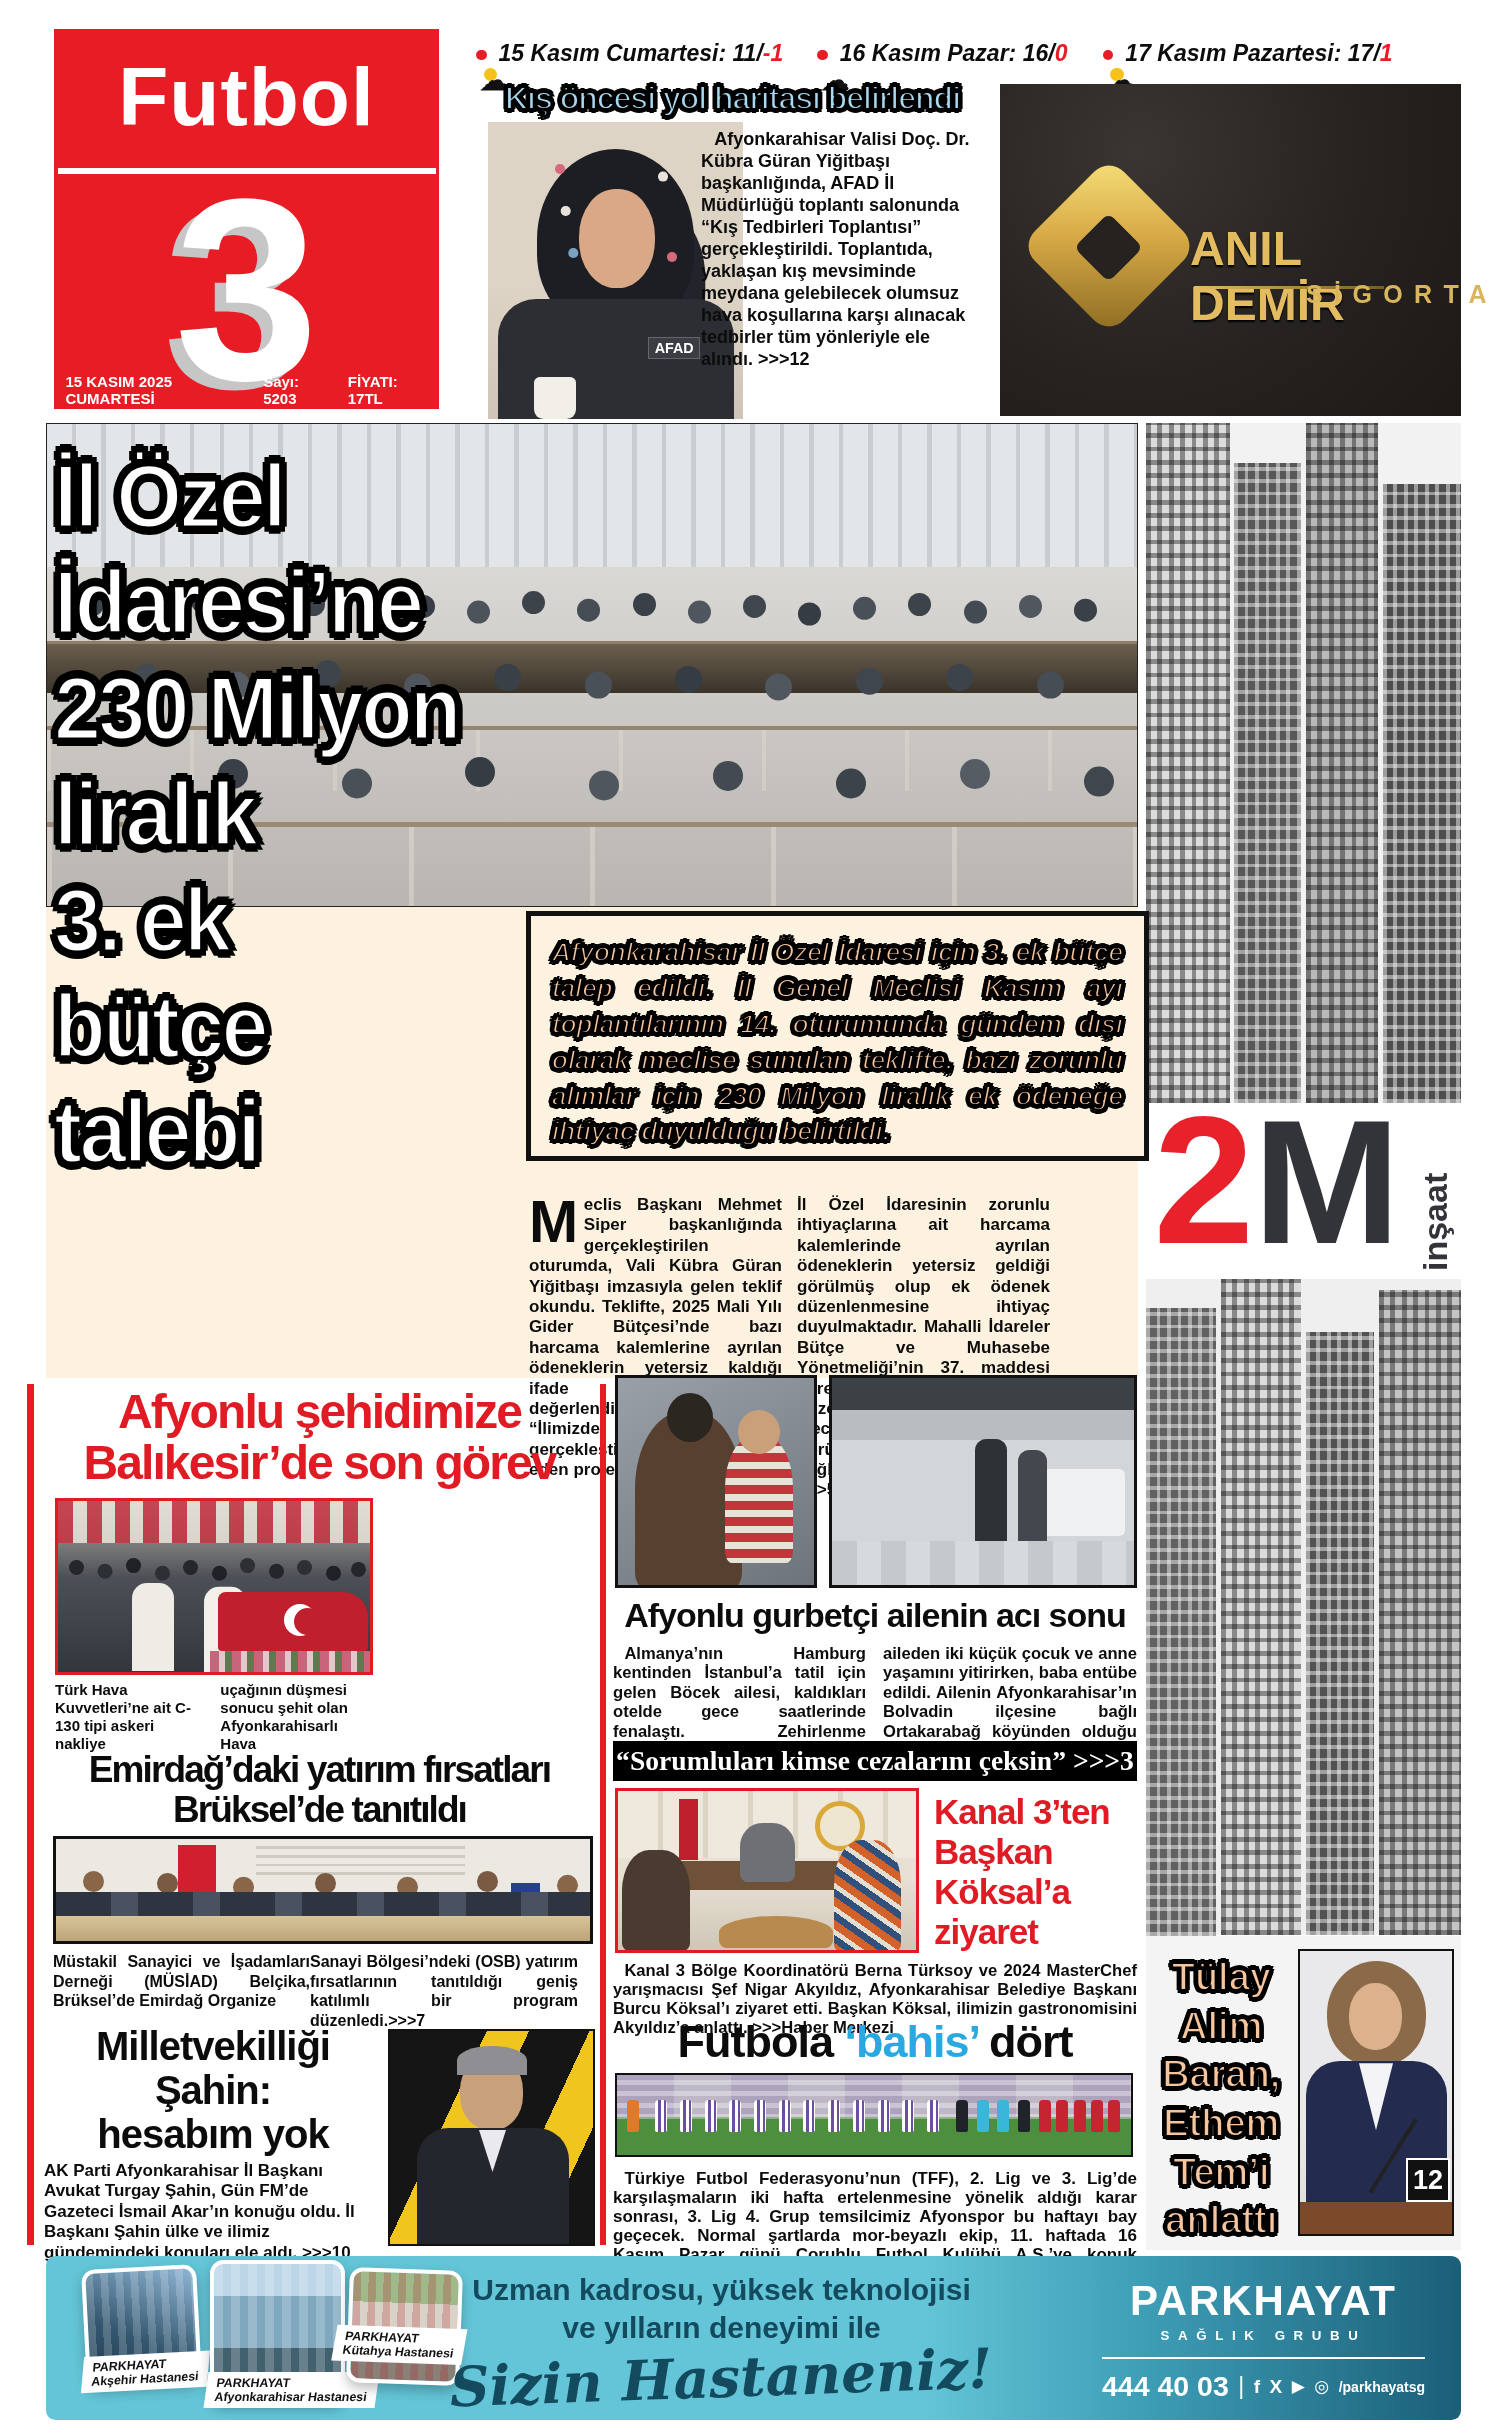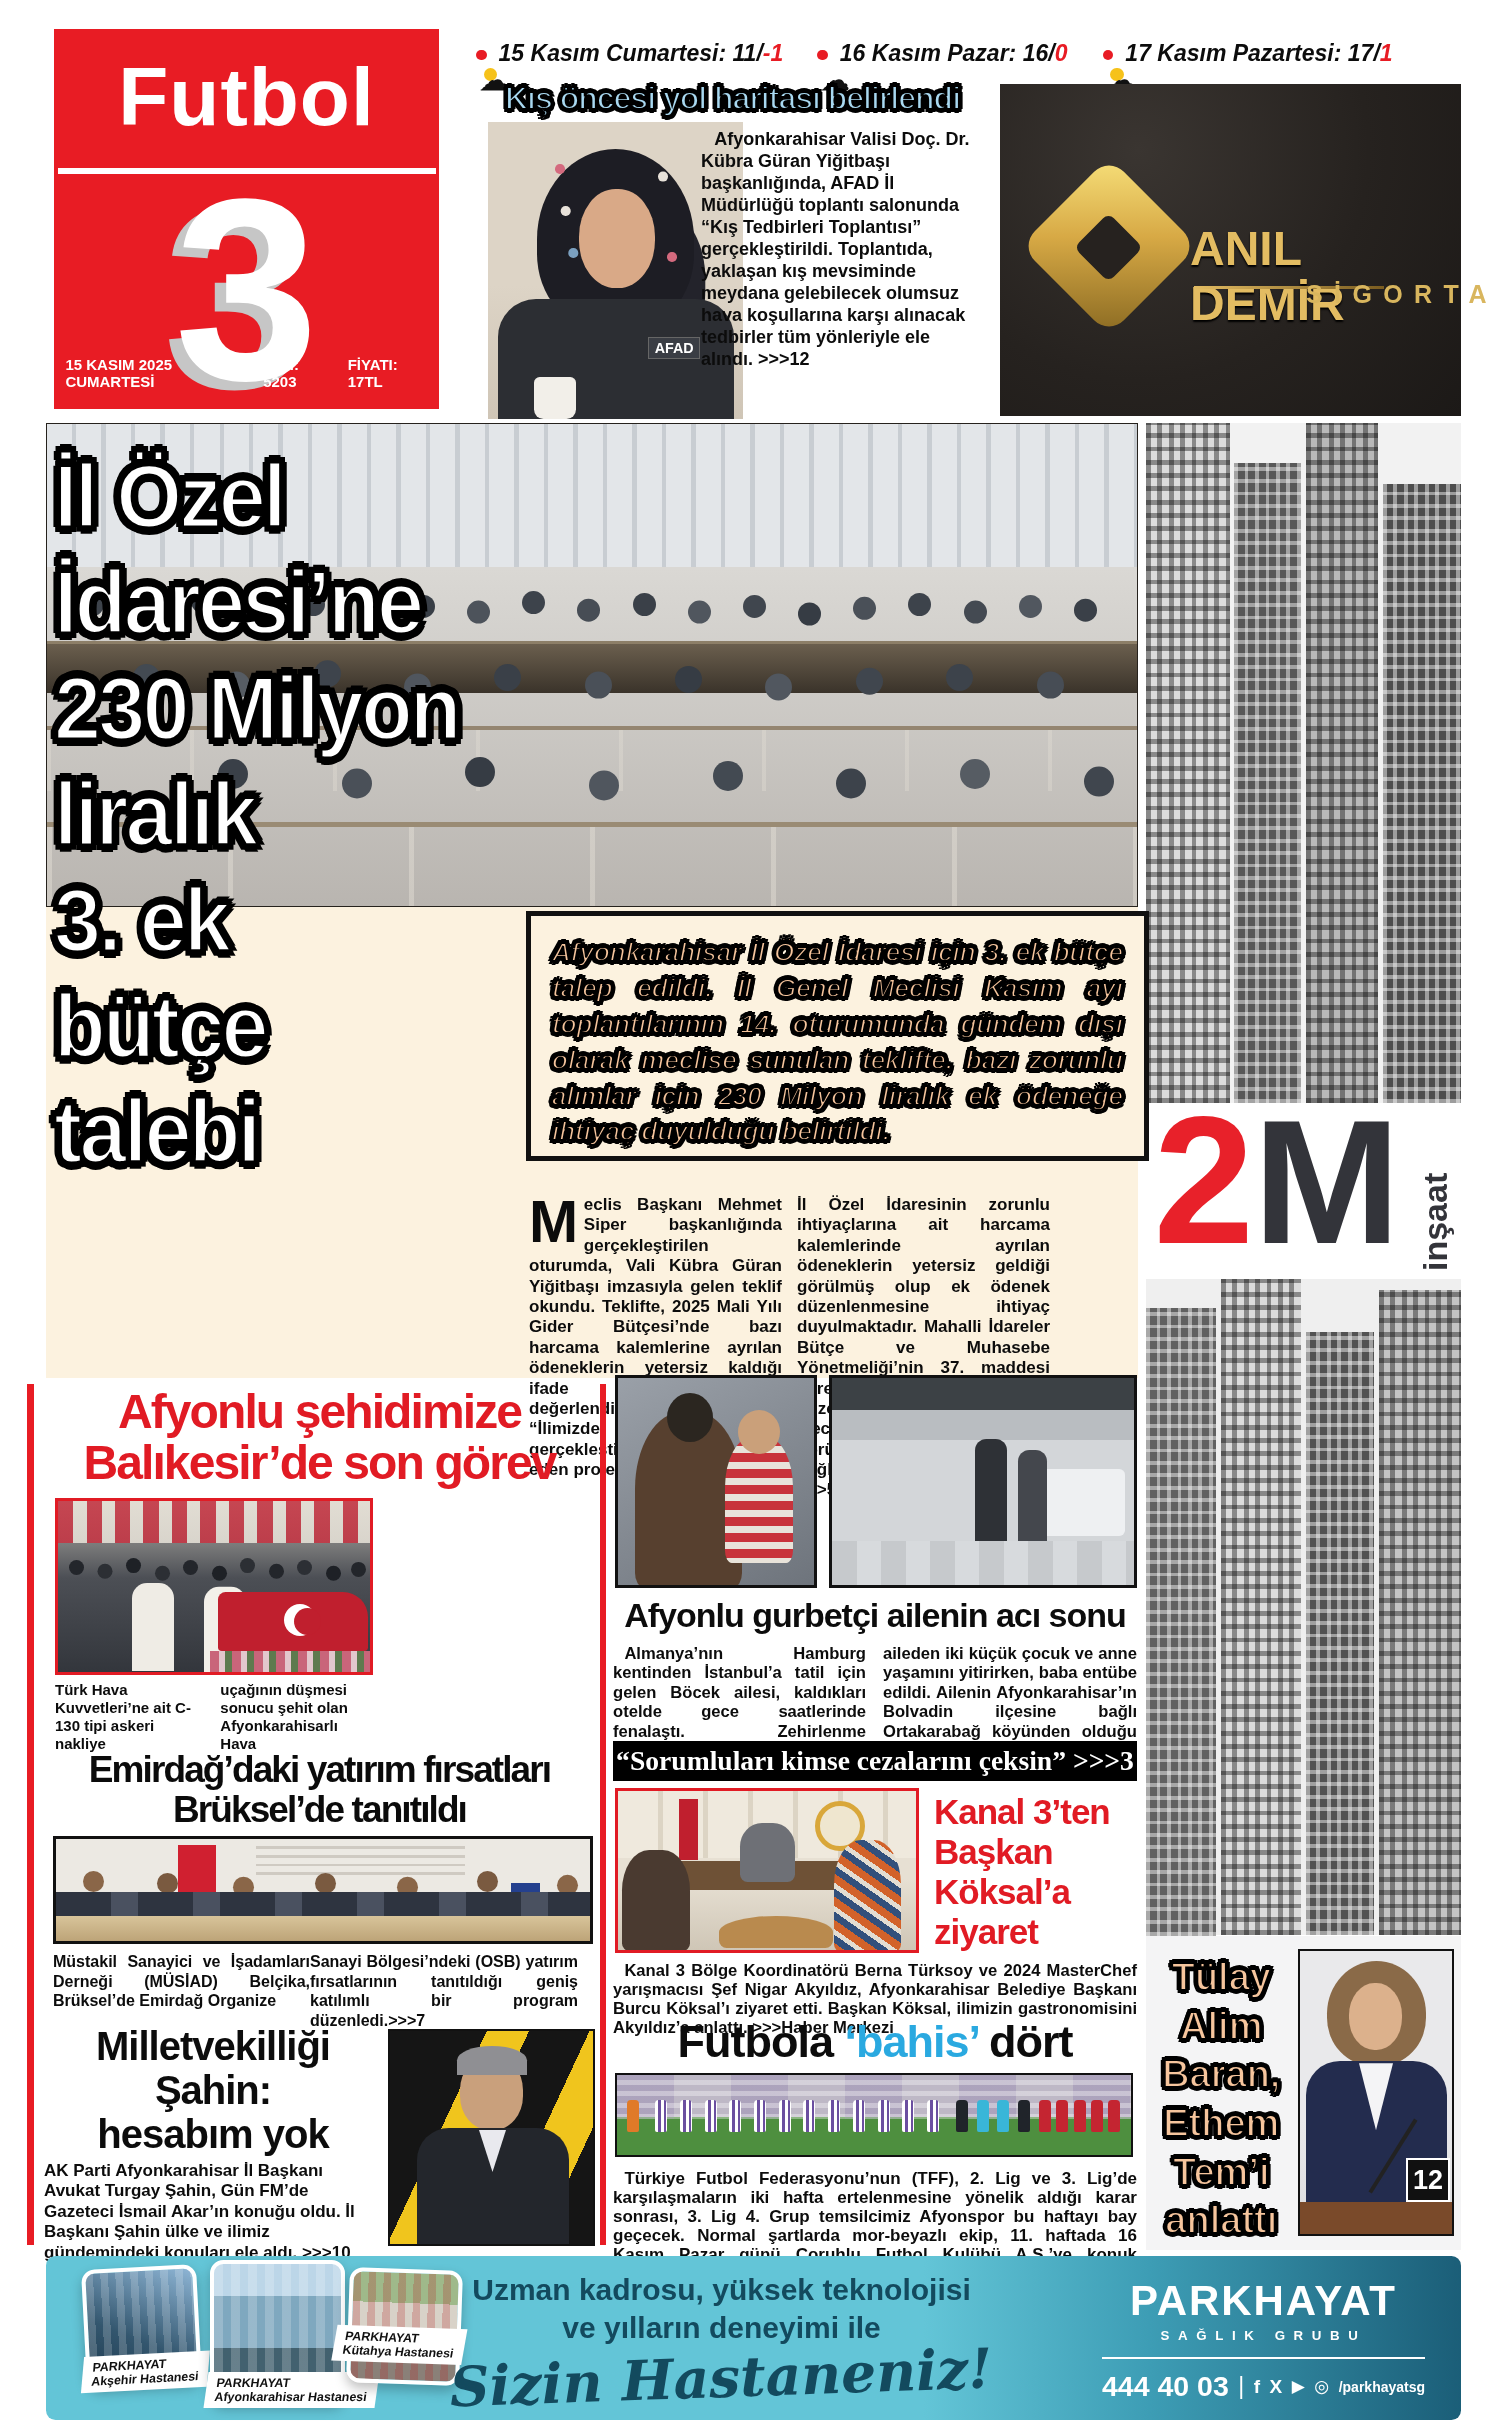--- a/index.html
+++ b/index.html
@@ -38,21 +38,21 @@
 </style>
 </head>
 <body>
 
 <div id="page">
 
   <div class="abs" style="left:54px;top:28.5px;width:385px;height:380px;background:#e81c24;">
     <div class="abs ctr" style="left:0;top:21px;width:100%;font-size:82px;font-weight:700;color:#fff;letter-spacing:1px;">Futbol</div>
     <div class="abs" style="left:3.8px;top:139px;width:378px;height:6.7px;background:#fff;"></div>
     <div class="abs ctr" style="left:0;top:112px;width:100%;font-size:259px;font-weight:700;color:#fff;text-shadow:-11.4px 8.6px 0 #c6c6c6;">3</div>
-    <div class="abs" style="left:11.4px;bottom:19px;width:362px;display:flex;justify-content:flex-end;color:#fff;font-size:15px;font-weight:700;gap:19px;">
+    <div class="abs" style="left:11.4px;bottom:2px;width:362px;display:flex;justify-content:space-between;color:#fff;font-size:15px;font-weight:700;gap:19px;">
       <span>15 KASIM 2025 CUMARTESİ</span>
       <span>Sayı: 5203</span>
       <span>FİYATI: 17TL</span>
     </div>
   </div>
 
   <div class="abs" style="left:476px;top:40px;width:951px;display:flex;justify-content:space-between;font-style:italic;font-weight:600;font-size:23px;">
     <span>
       <i class="wbullet"></i>
       <span>15 Kasım Cumartesi:</span>

